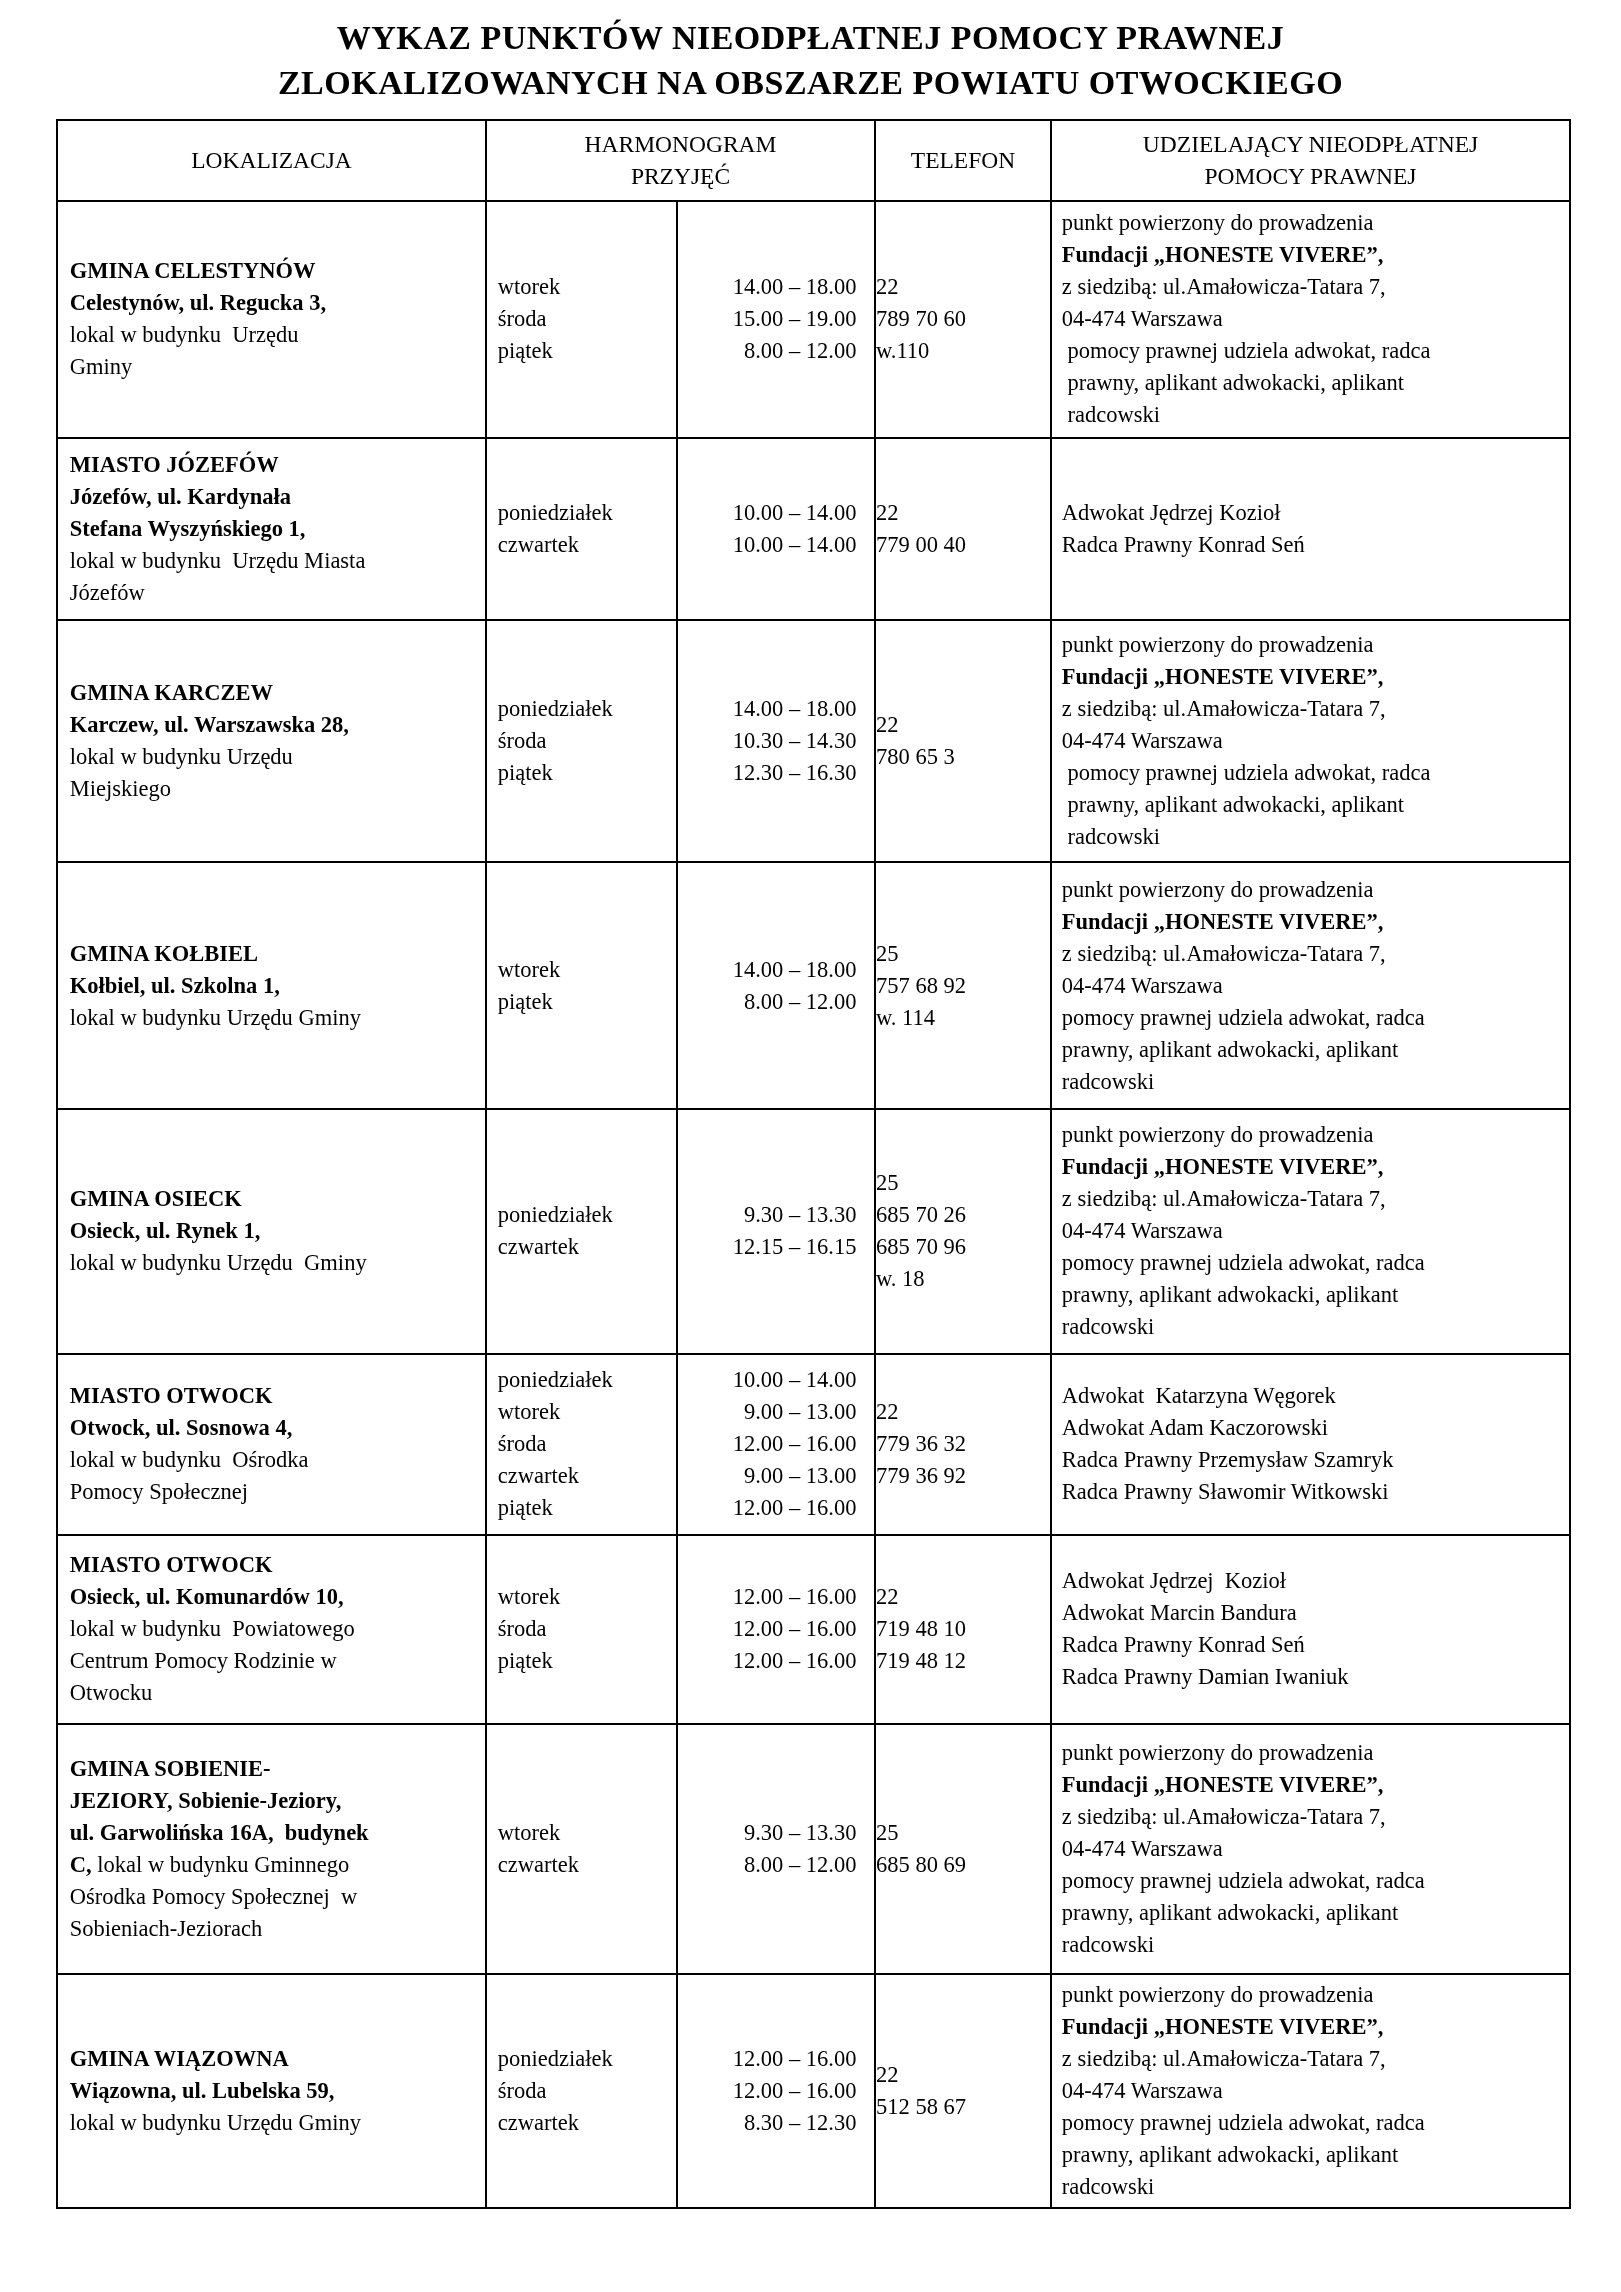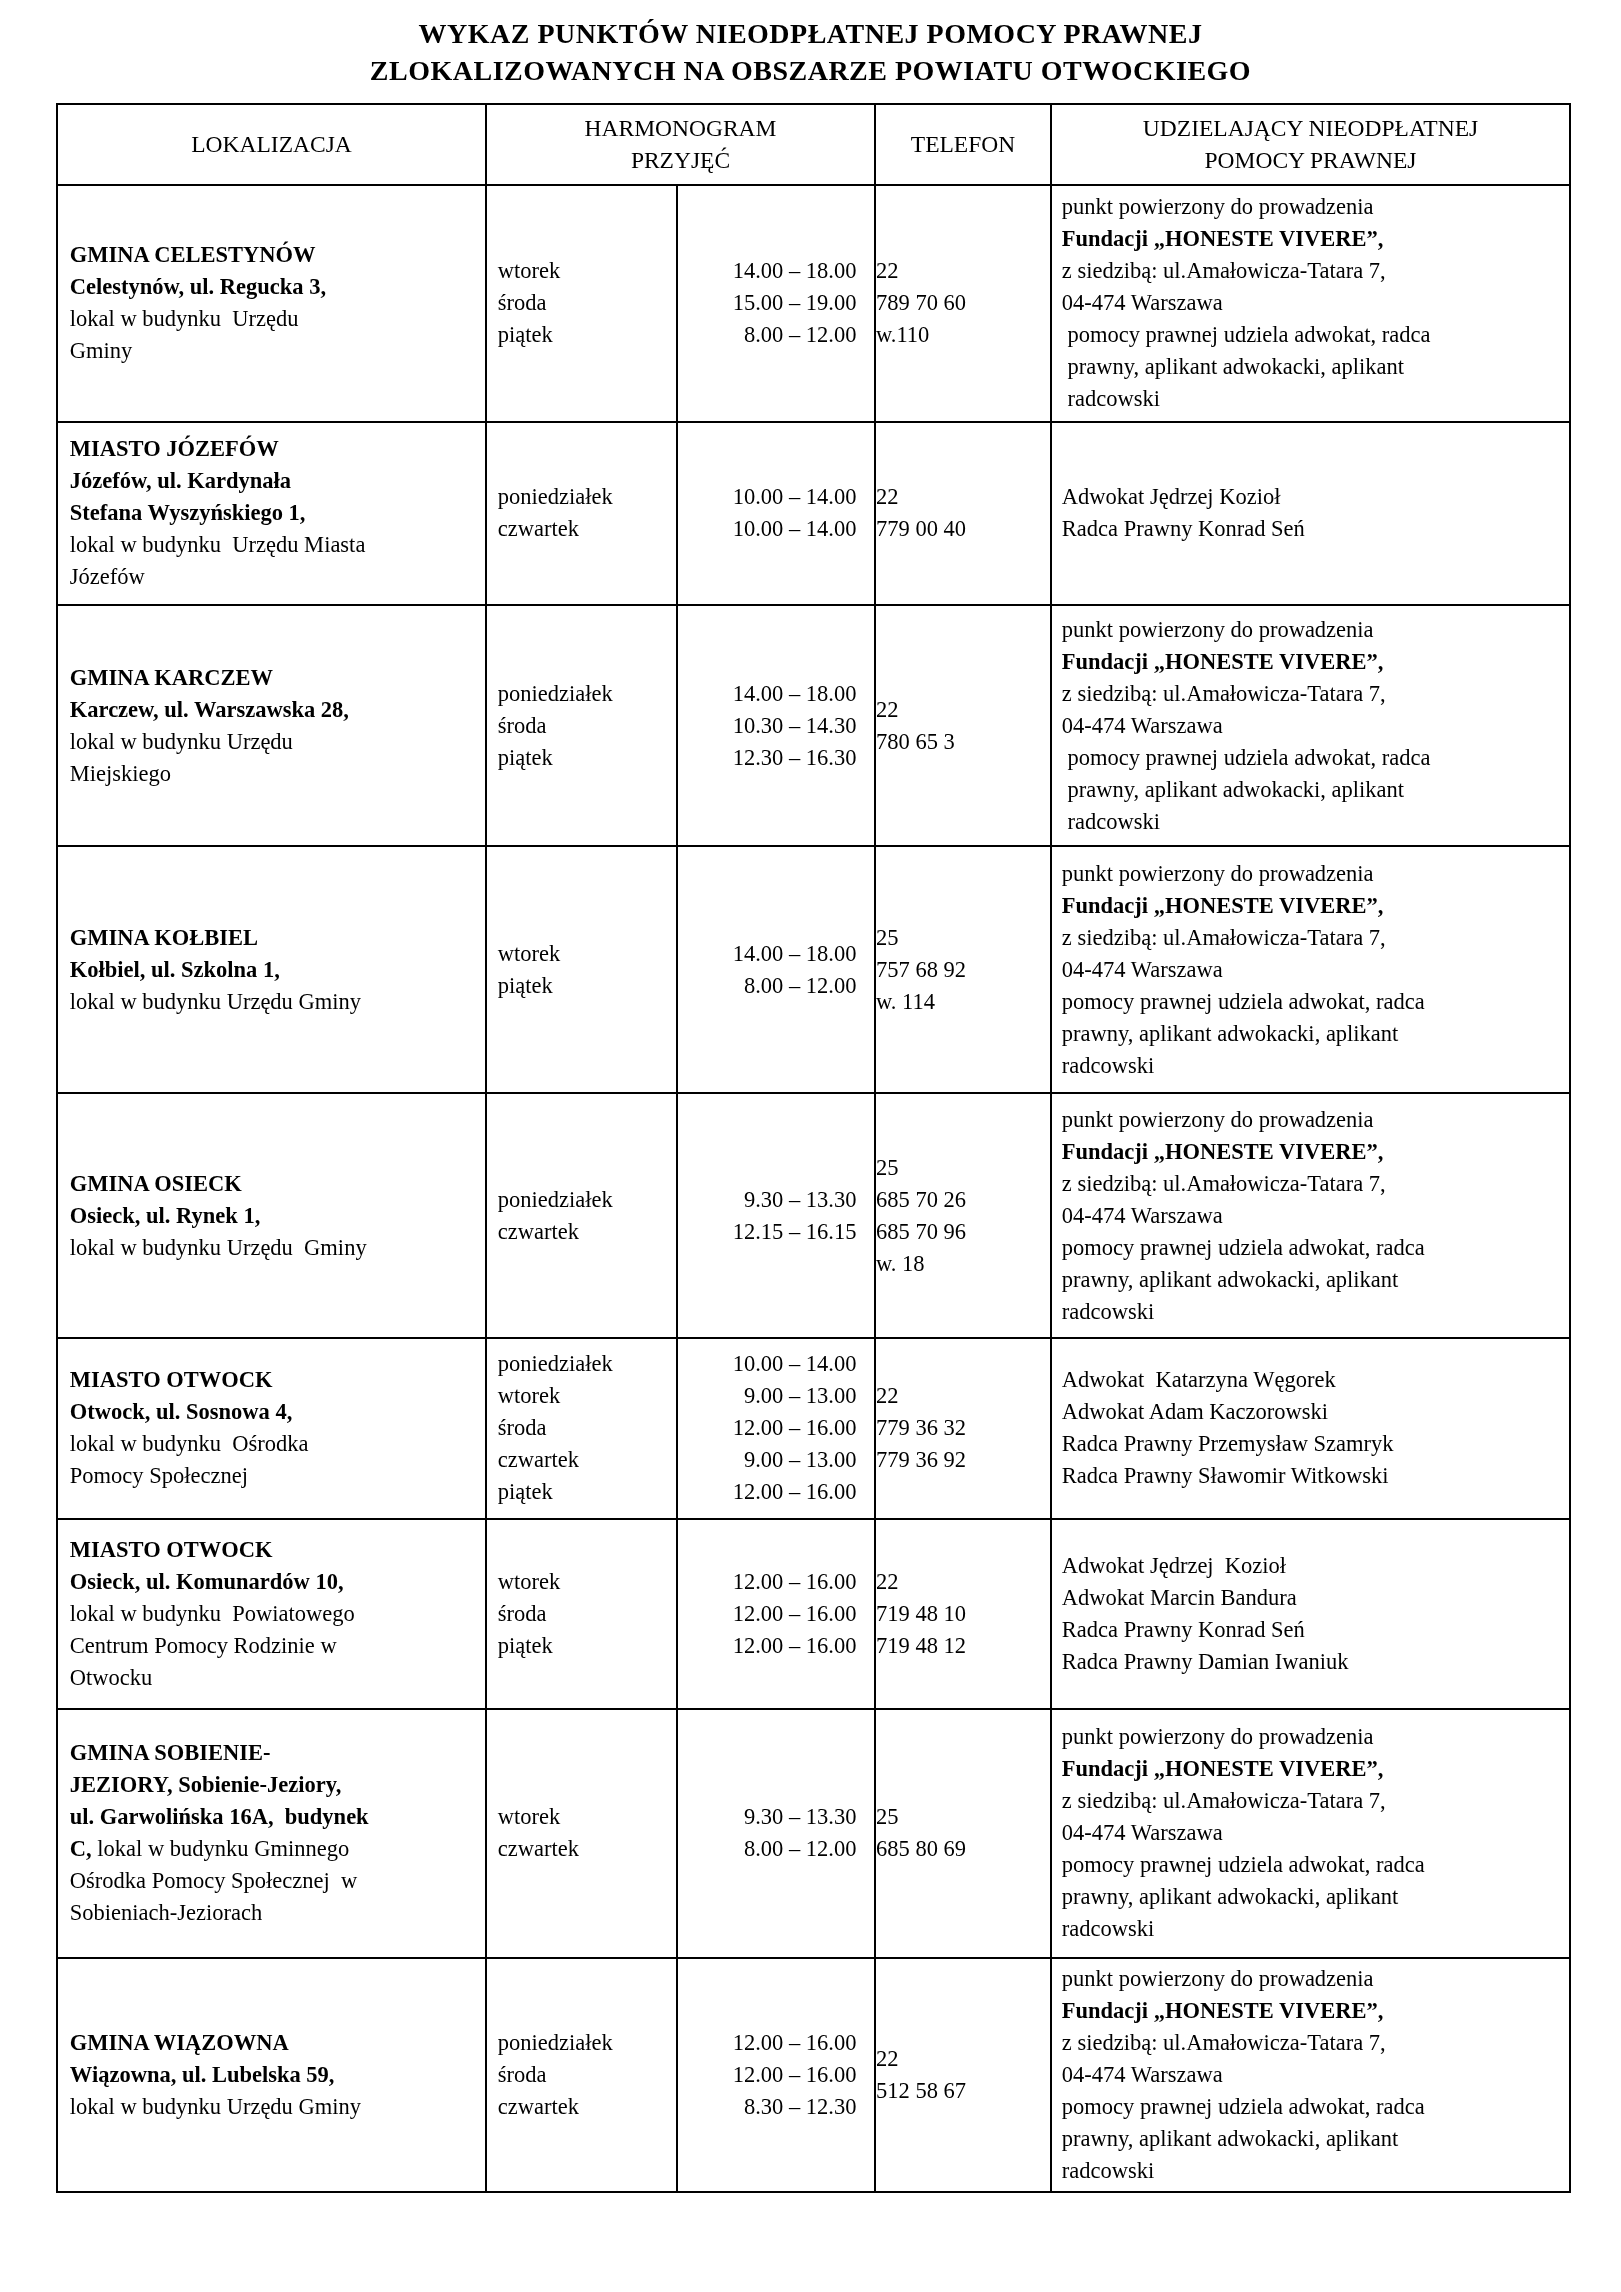--- a/index.html
+++ b/index.html
@@ -7,21 +7,21 @@
     width:1621px;height:2293px;
     font-family:"Liberation Serif","DejaVu Serif",serif;
     color:#000;
     -webkit-font-smoothing:antialiased;
   }
   .page{position:relative;width:1621px;height:2293px;overflow:hidden;}
   .title{
     padding-top:15.7px;
     text-align:center;
     font-weight:bold;
-    font-size:28px;
+    font-size:34px;
     line-height:1.32;
     letter-spacing:0.5px;
   }
   table.main{
     border-collapse:collapse;
     table-layout:fixed;
     width:1514px;
     margin:13.7px 0 0 56px;
     border:2.9px solid #000;
     font-size:22.5px;

